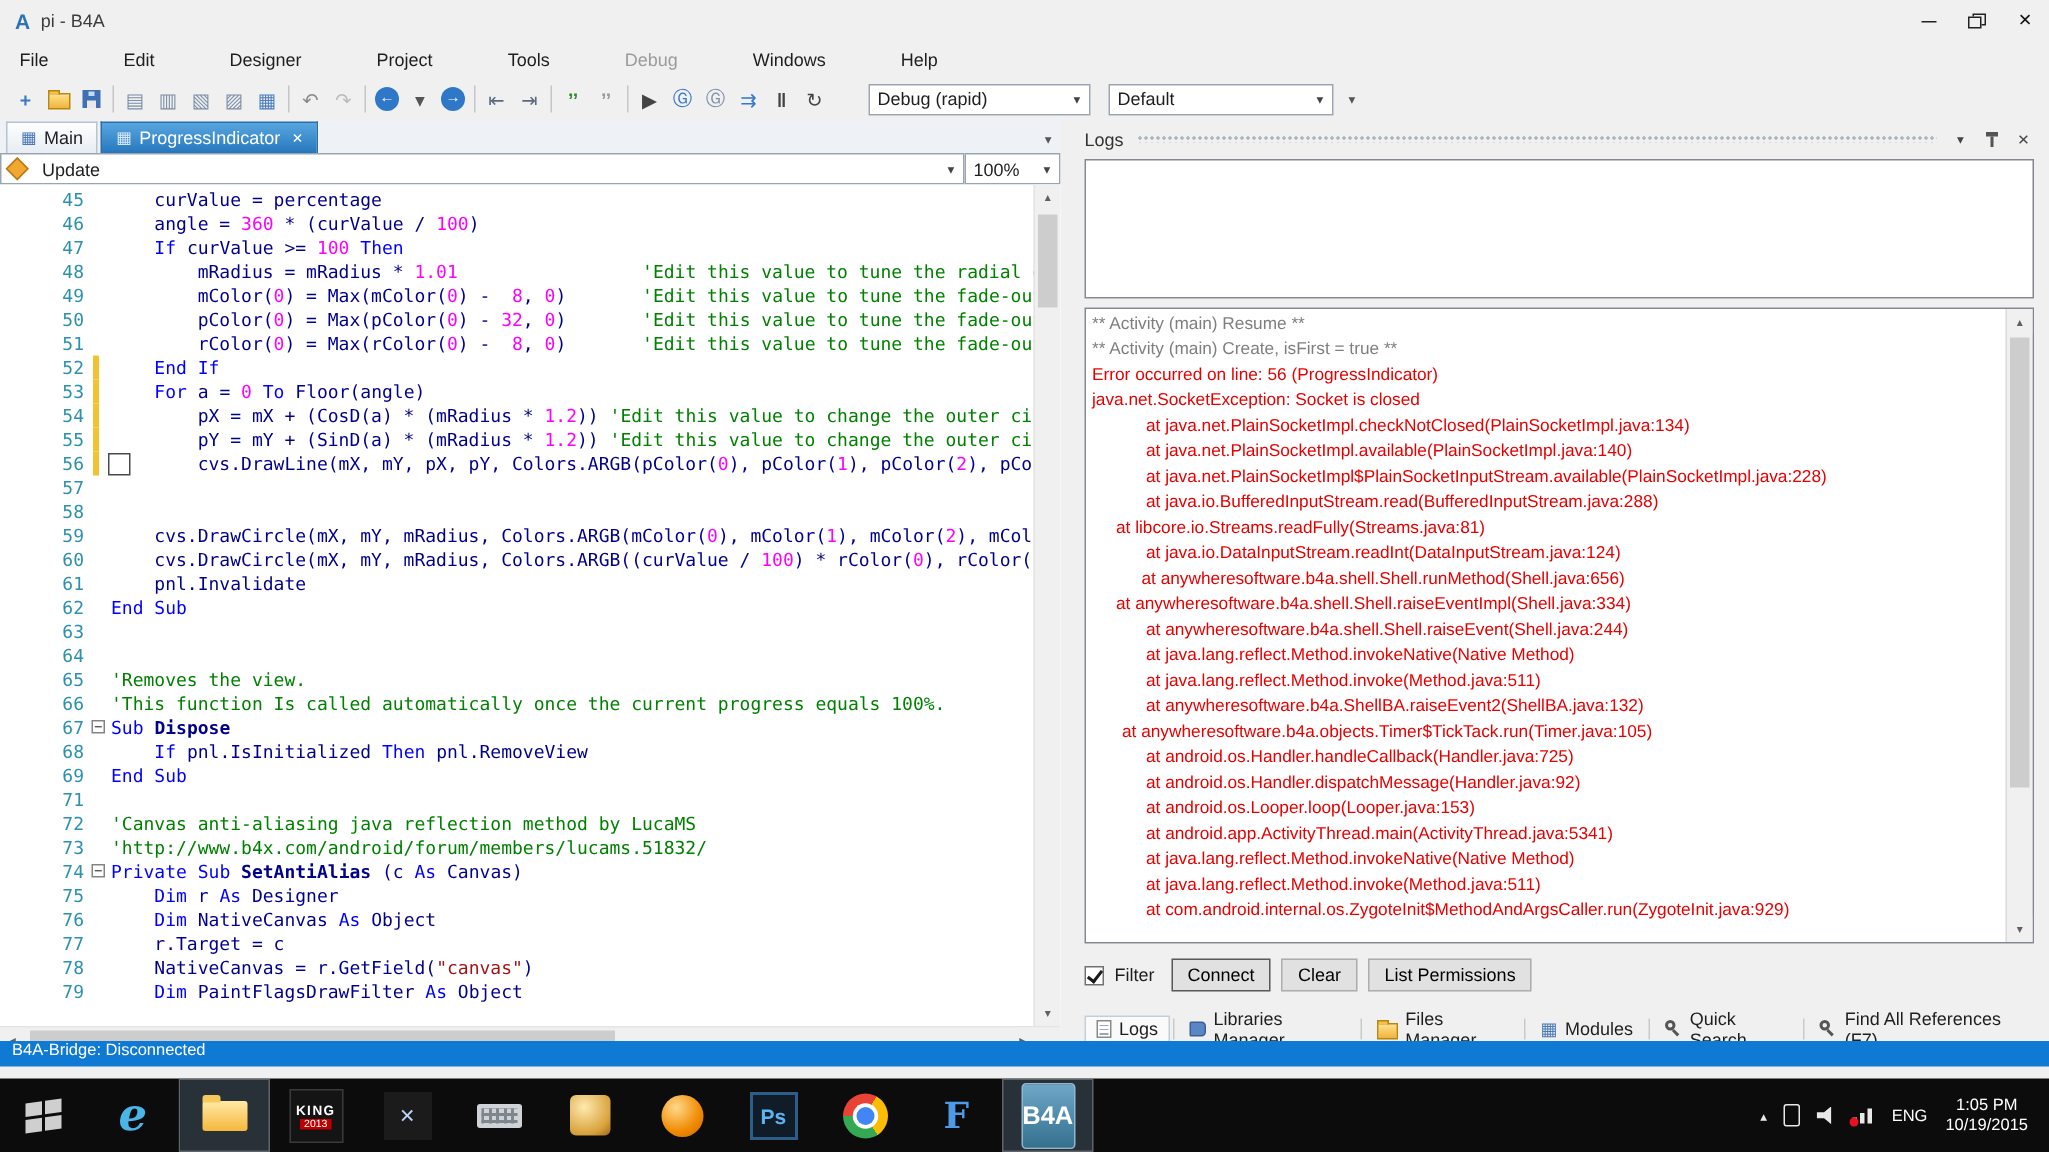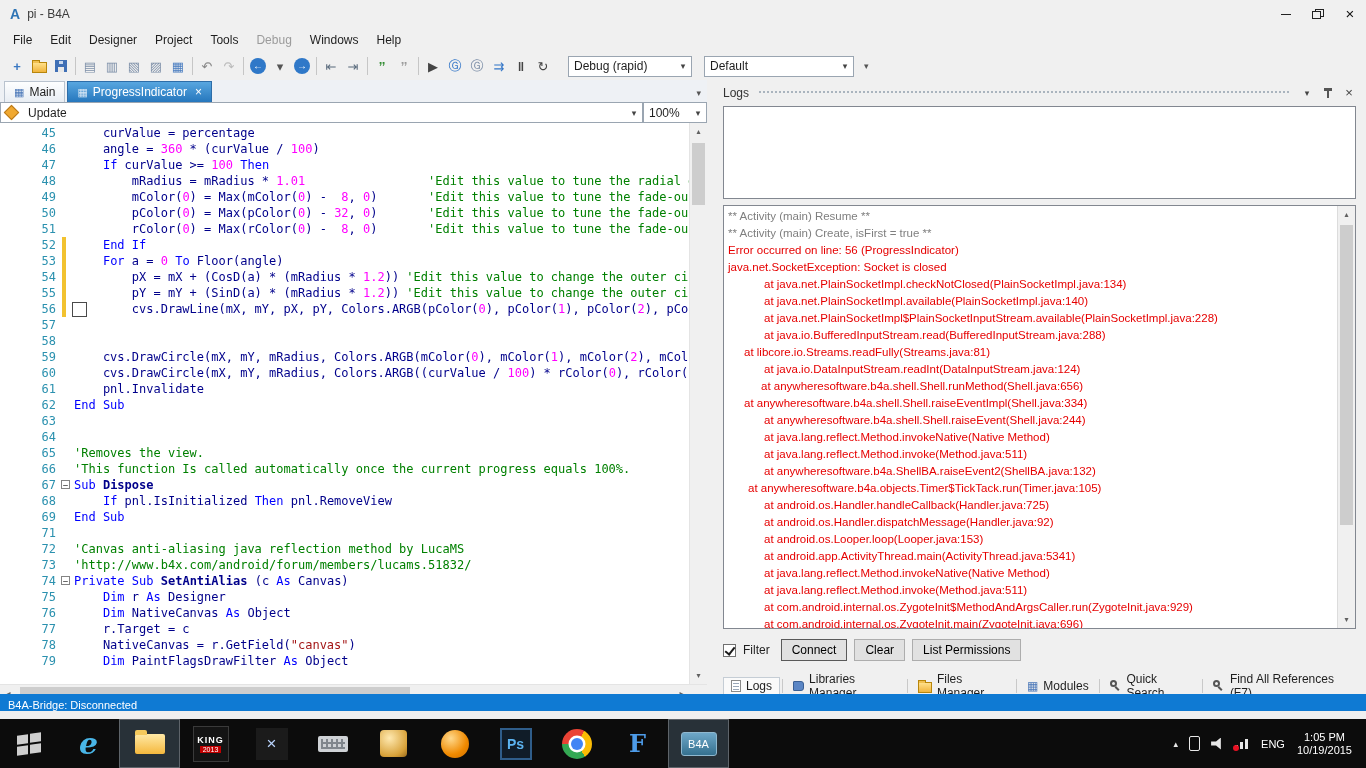--- a/index.html
+++ b/index.html
@@ -10,36 +10,36 @@
   .app-logo{color:#2e74b5;font-weight:bold;font-size:14px;margin:0 7px 0 10px;}
   .title-text{font-size:12px;color:#3c3c3c;}
   .win-controls{margin-left:auto;display:flex;height:100%;}
   .win-ctl{width:32px;height:100%;display:flex;align-items:center;justify-content:center;}
   .wc-min{width:10px;height:1px;background:#222;display:inline-block;}
   .wc-restore{width:12px;height:10px;position:relative;display:inline-block;}
   .wc-restore::before{content:"";position:absolute;top:0;right:0;width:7px;height:6px;border:1px solid #222;}
   .wc-restore::after{content:"";position:absolute;bottom:0;left:0;width:7px;height:6px;border:1px solid #222;background:#f0f0f0;}
   .wc-close::before{content:"×";font-size:15px;color:#111;line-height:1;}
   
-  .menubar{position:absolute;top:28px;left:0;right:0;height:24px;display:flex;align-items:center;padding-left:4px;font-size:12px;}
+  .menubar{position:absolute;top:28px;left:0;right:0;height:24px;display:flex;align-items:center;padding-left:4px;font-size:12px;gap:32px;}
   .menu-item{padding:4px 9px;cursor:default;}
   .menu-item.disabled{color:#9b9b9b;}
   
   .toolbar{position:absolute;top:52px;left:0;right:0;height:28px;display:flex;align-items:center;padding-left:6px;border-bottom:1px solid #dcdcdc;background:#f0f0f0;}
   .tb-icons{display:flex;align-items:center;}
   .tb-btn{width:22px;height:22px;display:flex;align-items:center;justify-content:center;font-size:13px;}
   .tb-sep{width:1px;height:18px;background:#c6c6c6;margin:0 3px;}
   .ic-navc{width:16px;height:16px;border-radius:50%;background:#2f78c8;color:#fff;font-size:10px;line-height:16px;text-align:center;display:inline-block;}
   .ic-save{width:12px;height:12px;background:#3f6fb5;position:relative;display:inline-block;}
   .ic-save::before{content:"";position:absolute;left:4px;top:1px;width:4px;height:3px;background:#c8d8ee;}
   .ic-save::after{content:"";position:absolute;left:3px;bottom:0;width:6px;height:5px;background:#e8e8e8;}
   .ic-folder{width:13px;height:9px;background:linear-gradient(#ffe08a,#f0b43c);border:1px solid #b8860b;position:relative;display:inline-block;margin-top:3px;}
   .ic-folder::before{content:"";position:absolute;top:-3px;left:-1px;width:6px;height:2px;background:#f0c050;border:1px solid #b8860b;border-bottom:none;}
   .combo{display:flex;align-items:center;border:1px solid #9aa5b1;background:#fff;height:21px;box-sizing:border-box;font-size:12px;}
-  .tb-combo{width:124px;margin-left:14px;justify-content:flex-end;}
+  .tb-combo{width:148px;margin-left:25px;justify-content:flex-end;}
   .tb-combo2{width:150px;margin-left:12px;}
   .combo-val{padding-left:5px;white-space:nowrap;overflow:hidden;}
   .combo-flex{flex:1;}
   .combo-arrow{width:16px;align-self:stretch;display:flex;align-items:center;justify-content:center;color:#444;font-size:9px;}
   .combo-arrow::before{content:"▾";}
   .tb-overflow{margin-left:10px;color:#555;font-size:9px;}
   .tb-overflow::before{content:"▾";}
   
   .main{position:absolute;top:80px;left:0;right:0;bottom:66px;display:flex;background:#f0f0f0;}
   .editor-pane{width:707px;display:flex;flex-direction:column;background:#fff;}
@@ -122,21 +122,21 @@
   .bt-sep{width:1px;height:14px;background:#c9c9c9;margin:0 2px;}
   .bt-icon{display:inline-block;}
   .ic-note{width:10px;height:12px;background:#fff;border:1px solid #8a8a8a;position:relative;box-sizing:border-box;}
   .ic-note::after{content:"";position:absolute;left:1px;top:2px;width:6px;height:7px;background:repeating-linear-gradient(#9aa7b8 0 1px,transparent 1px 3px);}
   .ic-book{width:12px;height:10px;background:#5b86c5;border:1px solid #3a5f94;border-radius:1px 3px 3px 1px;box-sizing:border-box;}
   .ic-module::before{content:"▦";color:#4a77b8;font-size:12px;line-height:11px;}
   .ic-mag{width:13px;height:13px;position:relative;}
   .ic-mag::before{content:"";position:absolute;left:0;top:0;width:7px;height:7px;border:2px solid #555;border-radius:50%;box-sizing:border-box;}
   .ic-mag::after{content:"";position:absolute;left:6px;top:6px;width:5px;height:2px;background:#555;transform:rotate(45deg);transform-origin:0 0;}
   
-  .statusbar{position:absolute;left:0;right:0;bottom:57px;height:17px;background:#0F7AD3;color:#fff;font-size:11px;display:flex;align-items:flex-end;padding-left:8px;}
+  .statusbar{position:absolute;left:0;right:0;bottom:57px;height:17px;background:#0F7AD3;color:#fff;font-size:11px;display:flex;align-items:flex-start;padding-left:8px;}
   
   .taskbar{position:absolute;left:0;right:0;bottom:0;height:49px;background:#0c0c0c;display:flex;align-items:center;}
   .start{width:58px;height:49px;display:flex;align-items:center;justify-content:center;}
   .win-logo{display:grid;grid-template-columns:11px 11px;grid-template-rows:9px 9px;gap:2px;transform:skewY(-8deg);}
   .win-logo i{background:#cfcfcf;display:block;}
   .tb-items{display:flex;align-items:center;height:49px;}
   .tb-item{width:61px;height:49px;display:flex;align-items:center;justify-content:center;position:relative;}
   .tb-active{background:rgba(140,180,215,0.22);box-shadow:inset 0 0 0 1px rgba(255,255,255,0.25);}
   .app-ic{display:flex;align-items:center;justify-content:center;}
   .app-ie{color:#49b6e8;font-family:"DejaVu Serif",serif;font-style:italic;font-weight:bold;font-size:30px;line-height:1;}
@@ -149,21 +149,21 @@
   .app-keyboard{width:30px;height:16px;background:#cfd2d6;border-radius:2px;position:relative;}
   .app-keyboard::after{content:"";position:absolute;left:3px;top:3px;right:3px;bottom:3px;
       background-image:repeating-linear-gradient(90deg,#80868d 0 2px,transparent 2px 5px),repeating-linear-gradient(0deg,#80868d 0 2px,transparent 2px 5px);}
   .app-gold{width:27px;height:27px;border-radius:4px;background:radial-gradient(circle at 35% 30%,#ffe9b0,#d8a23a 70%,#9a6a1c);}
   .app-orange{width:28px;height:28px;border-radius:50%;background:radial-gradient(circle at 35% 30%,#ffd98c,#f08a00 60%,#c96b00);}
   .app-ps{width:32px;height:32px;background:#101c28;border:2px solid #2f5d8a;color:#5cb3f0;font-weight:bold;font-size:14px;box-sizing:border-box;}
   .app-chrome{width:30px;height:30px;border-radius:50%;position:relative;
       background:conic-gradient(from -90deg,#ea4335 0 33%,#fbbc05 33% 66%,#34a853 66% 100%);}
   .app-chrome::after{content:"";position:absolute;left:9px;top:9px;width:12px;height:12px;border-radius:50%;background:#4285f4;box-shadow:0 0 0 2.5px #fff;}
   .app-fapp{color:#4d9be8;font-family:"DejaVu Serif",serif;font-weight:bold;font-size:24px;line-height:1;}
-  .app-b4a{width:36px;height:24px;border-radius:3px;background:linear-gradient(#6ea7c8,#35708f);border:1px solid #8fb8cf;color:#fff;font-weight:normal;font-size:11px;box-sizing:border-box;}
+  .app-b4a{width:36px;height:44px;border-radius:3px;background:linear-gradient(#6ea7c8,#35708f);border:1px solid #8fb8cf;color:#fff;font-weight:bold;font-size:17px;box-sizing:border-box;}
   
   .tray{margin-left:auto;display:flex;align-items:center;gap:12px;padding-right:14px;color:#fff;}
   .tray-icons{display:flex;align-items:center;gap:11px;}
   .ic-expand{color:#e8e8e8;font-size:9px;}
   .ic-expand::before{content:"▴";}
   .ic-device{width:9px;height:13px;border:1px solid #e8e8e8;border-radius:2px;display:inline-block;}
   .ic-volume{width:13px;height:12px;background:#e8e8e8;display:inline-block;
       clip-path:polygon(0 33%,38% 33%,75% 0,75% 100%,38% 67%,0 67%);}
   .ic-network{width:14px;height:11px;position:relative;display:inline-block;
       background:linear-gradient(#e8e8e8,#e8e8e8) 0px 100%/3px 4px no-repeat,
@@ -523,21 +523,20 @@
             <div class="log-line log-red" style="padding-left: 40px;">at java.lang.reflect.Method.invoke(Method.java:511)</div>
             <div class="log-line log-red" style="padding-left: 40px;">at anywheresoftware.b4a.ShellBA.raiseEvent2(ShellBA.java:132)</div>
             <div class="log-line log-red" style="padding-left: 24px;">at anywheresoftware.b4a.objects.Timer$TickTack.run(Timer.java:105)</div>
             <div class="log-line log-red" style="padding-left: 40px;">at android.os.Handler.handleCallback(Handler.java:725)</div>
             <div class="log-line log-red" style="padding-left: 40px;">at android.os.Handler.dispatchMessage(Handler.java:92)</div>
             <div class="log-line log-red" style="padding-left: 40px;">at android.os.Looper.loop(Looper.java:153)</div>
             <div class="log-line log-red" style="padding-left: 40px;">at android.app.ActivityThread.main(ActivityThread.java:5341)</div>
             <div class="log-line log-red" style="padding-left: 40px;">at java.lang.reflect.Method.invokeNative(Native Method)</div>
             <div class="log-line log-red" style="padding-left: 40px;">at java.lang.reflect.Method.invoke(Method.java:511)</div>
             <div class="log-line log-red" style="padding-left: 40px;">at com.android.internal.os.ZygoteInit$MethodAndArgsCaller.run(ZygoteInit.java:929)</div>
-            <div class="log-line log-red" style="padding-left: 40px;">at com.android.internal.os.ZygoteInit.main(ZygoteInit.java:696)</div>
           </div>
         <div class="log-scroll">
           <span class="sb-btn sb-u"></span>
           <span class="sb-thumb log-thumb"></span>
           <span class="sb-btn sb-d"></span>
         </div>
       </div>
       <div class="controls">
         <span class="cb checked"></span>
         <span class="cb-label">Filter</span>

